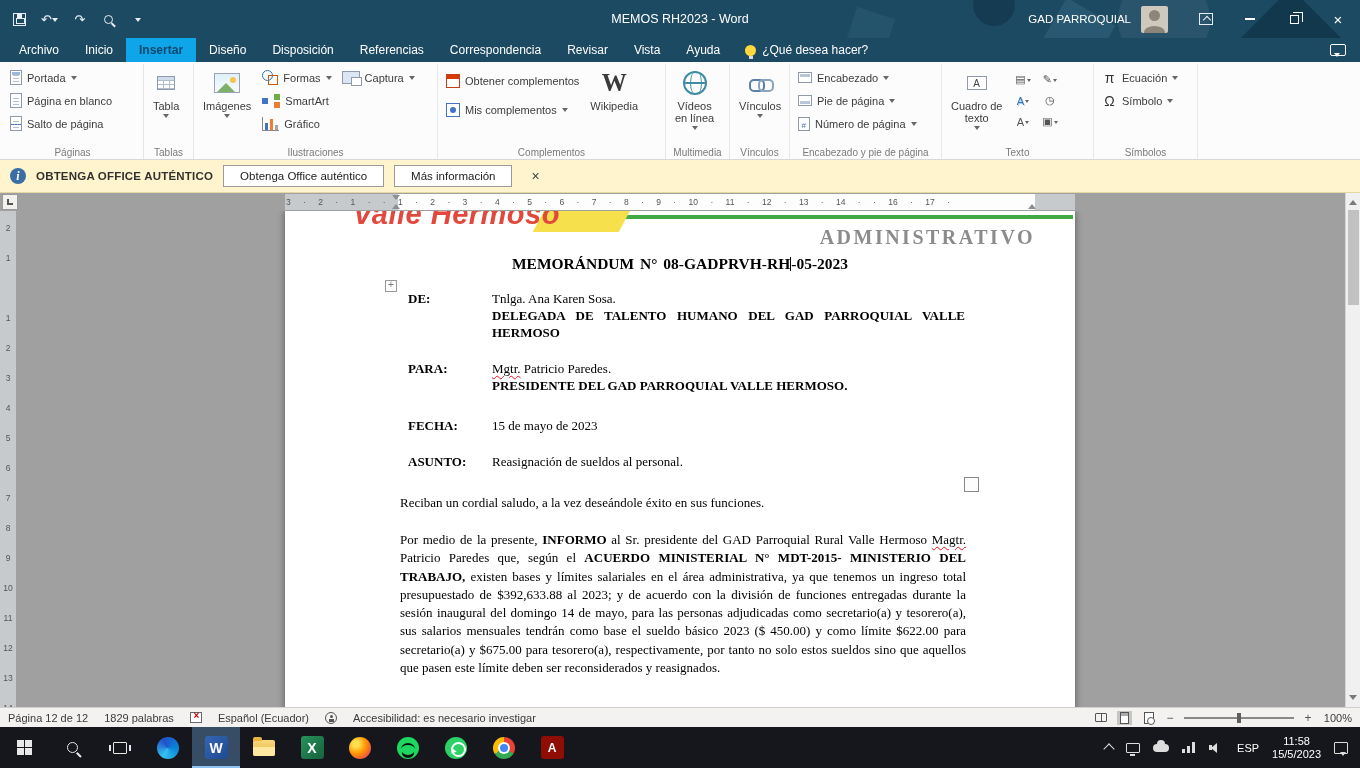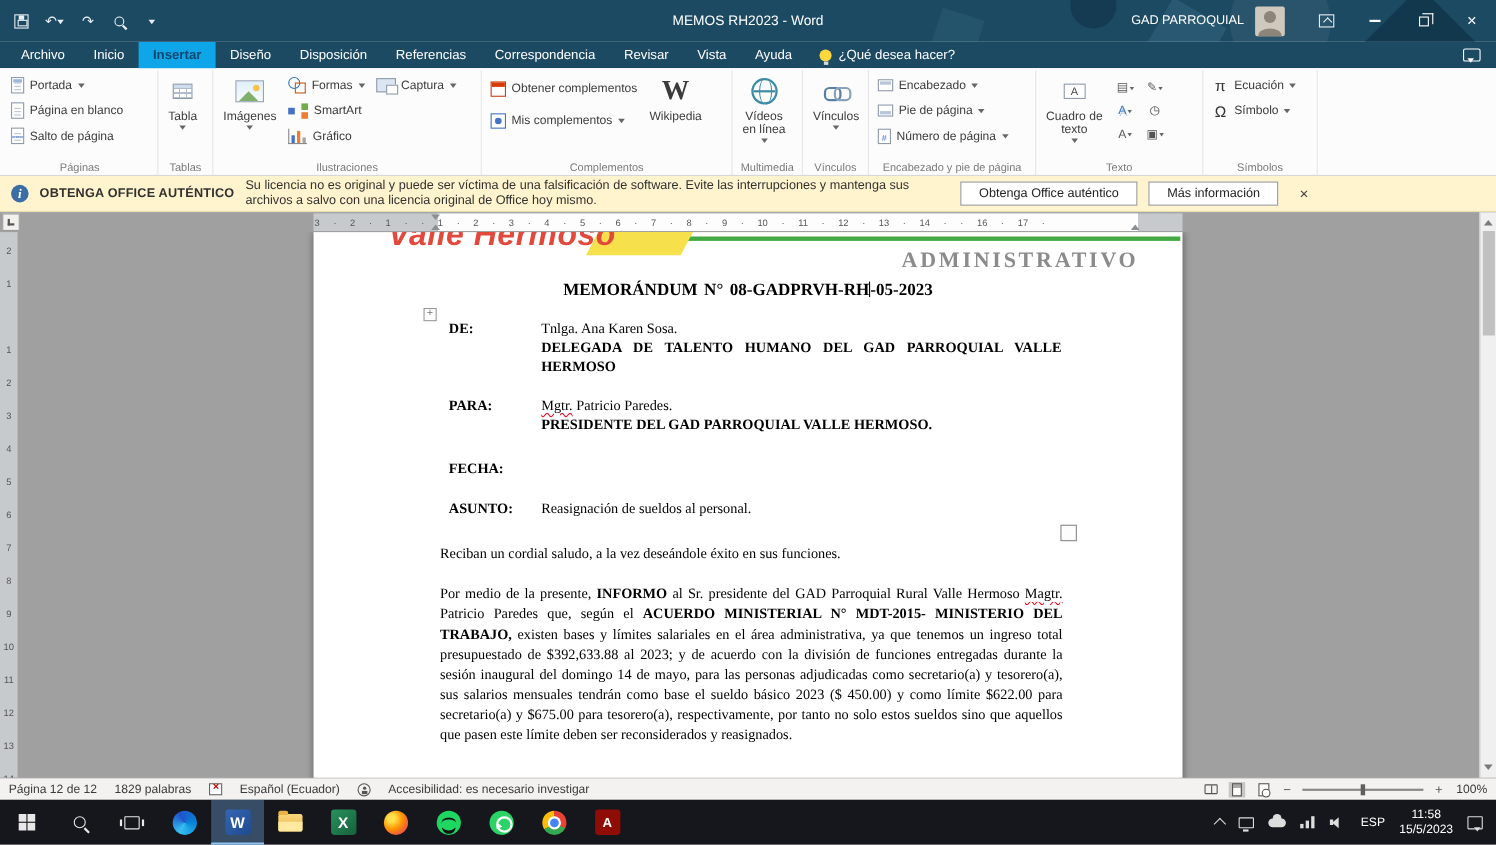--- a/index.html
+++ b/index.html
@@ -465,21 +465,20 @@
       </div>
     </div>
     <div class="glabel">Símbolos</div>
   </div>
 
 </div>
 
 <div class="msgbar">
   <span class="mb-ico">i</span>
   <span class="mb-title">OBTENGA OFFICE AUTÉNTICO</span>
-  <span class="mb-msg">Su licencia no es original y puede ser víctima de una falsificación de software. Evite las interrupciones y mantenga sus archivos a salvo con una licencia original de Office hoy mismo.</span>
   <button class="mb-btn">Obtenga Office auténtico</button>
   <button class="mb-btn">Más información</button>
   <span class="mb-close">×</span>
 </div>
 
 <div class="workspace">
   <div class="rulerrow">
     <div class="tabsel">
         <i></i>
       </div>
@@ -528,20 +527,23 @@
       <div class="frow" style="top:149px">
         <span class="flabel">PARA:</span>
         <div class="fval">
           <div><span class="sp">Mgtr.</span><span> Patricio Paredes.</span></div>
           <div class="b">PRESIDENTE DEL GAD PARROQUIAL VALLE HERMOSO.</div>
         </div>
       </div>
 
       <div class="frow" style="top:206px">
         <span class="flabel">FECHA:</span>
+        <div class="fval">
+            <div>15 de mayo de 2023</div>
+          </div>
       </div>
 
       <div class="frow" style="top:242px">
         <span class="flabel">ASUNTO:</span>
         <div class="fval">
             <div>Reasignación de sueldos al personal.</div>
           </div>
       </div>
 
       <div class="sqmark"></div>

